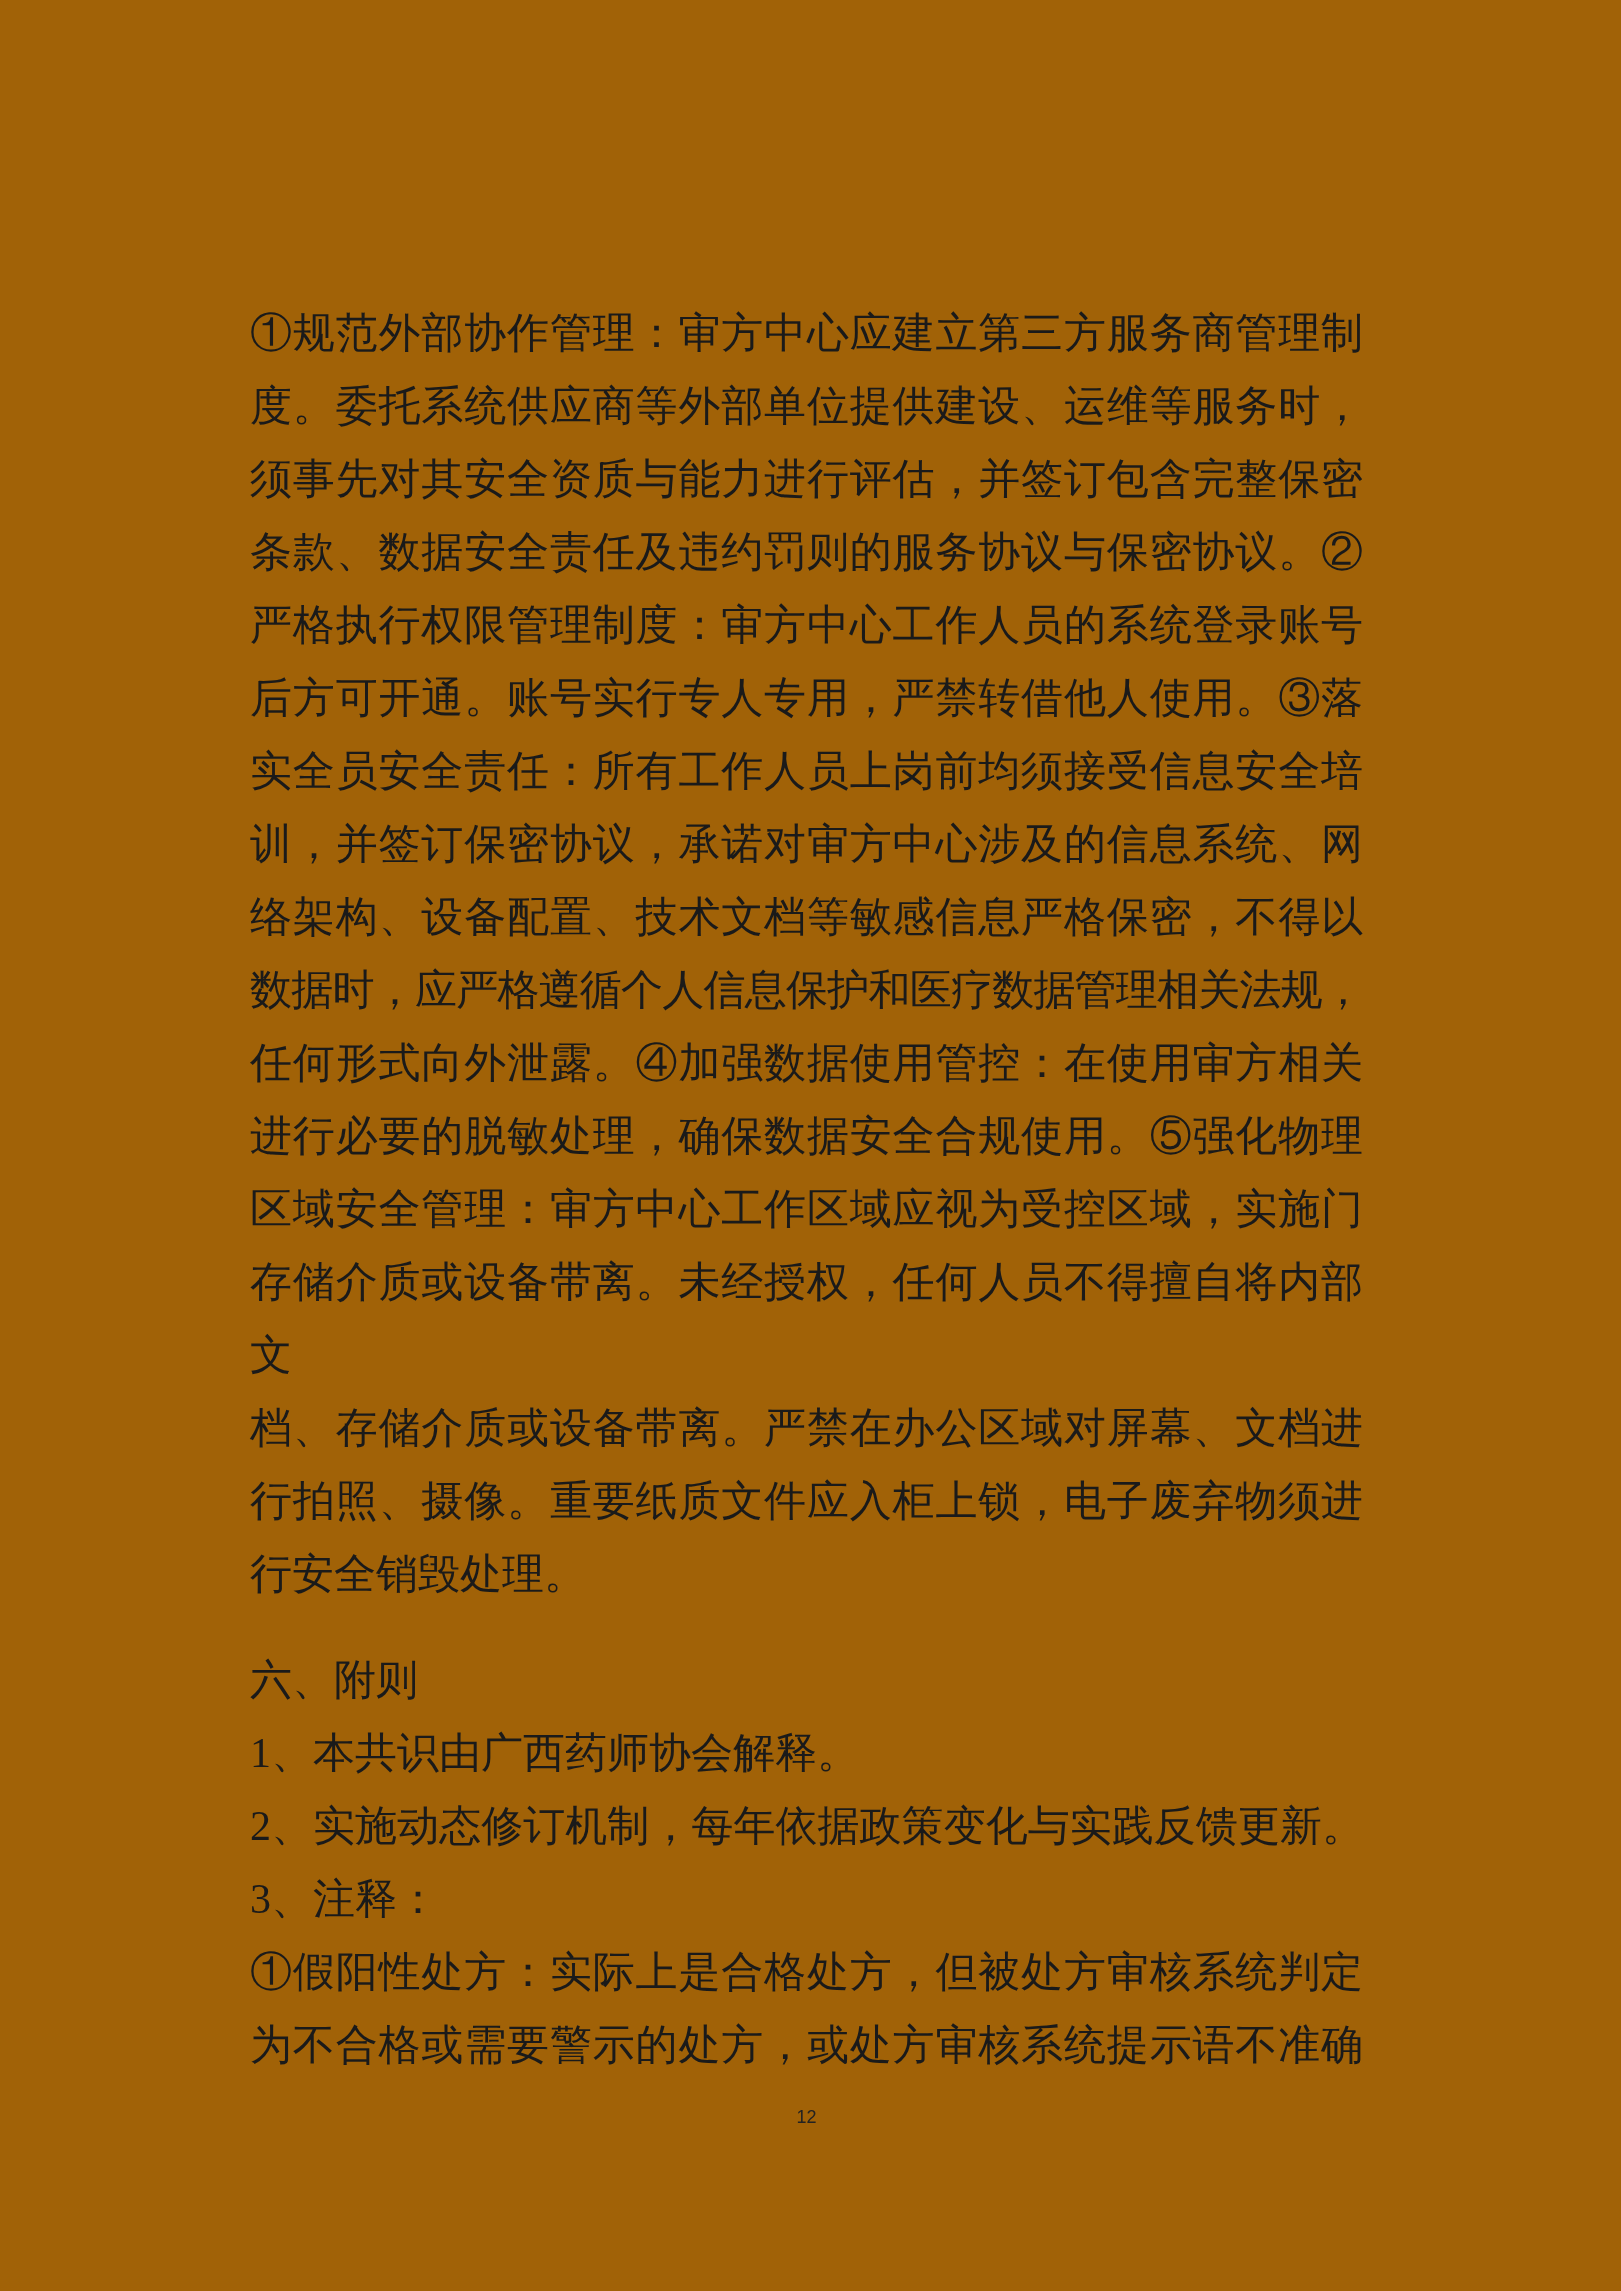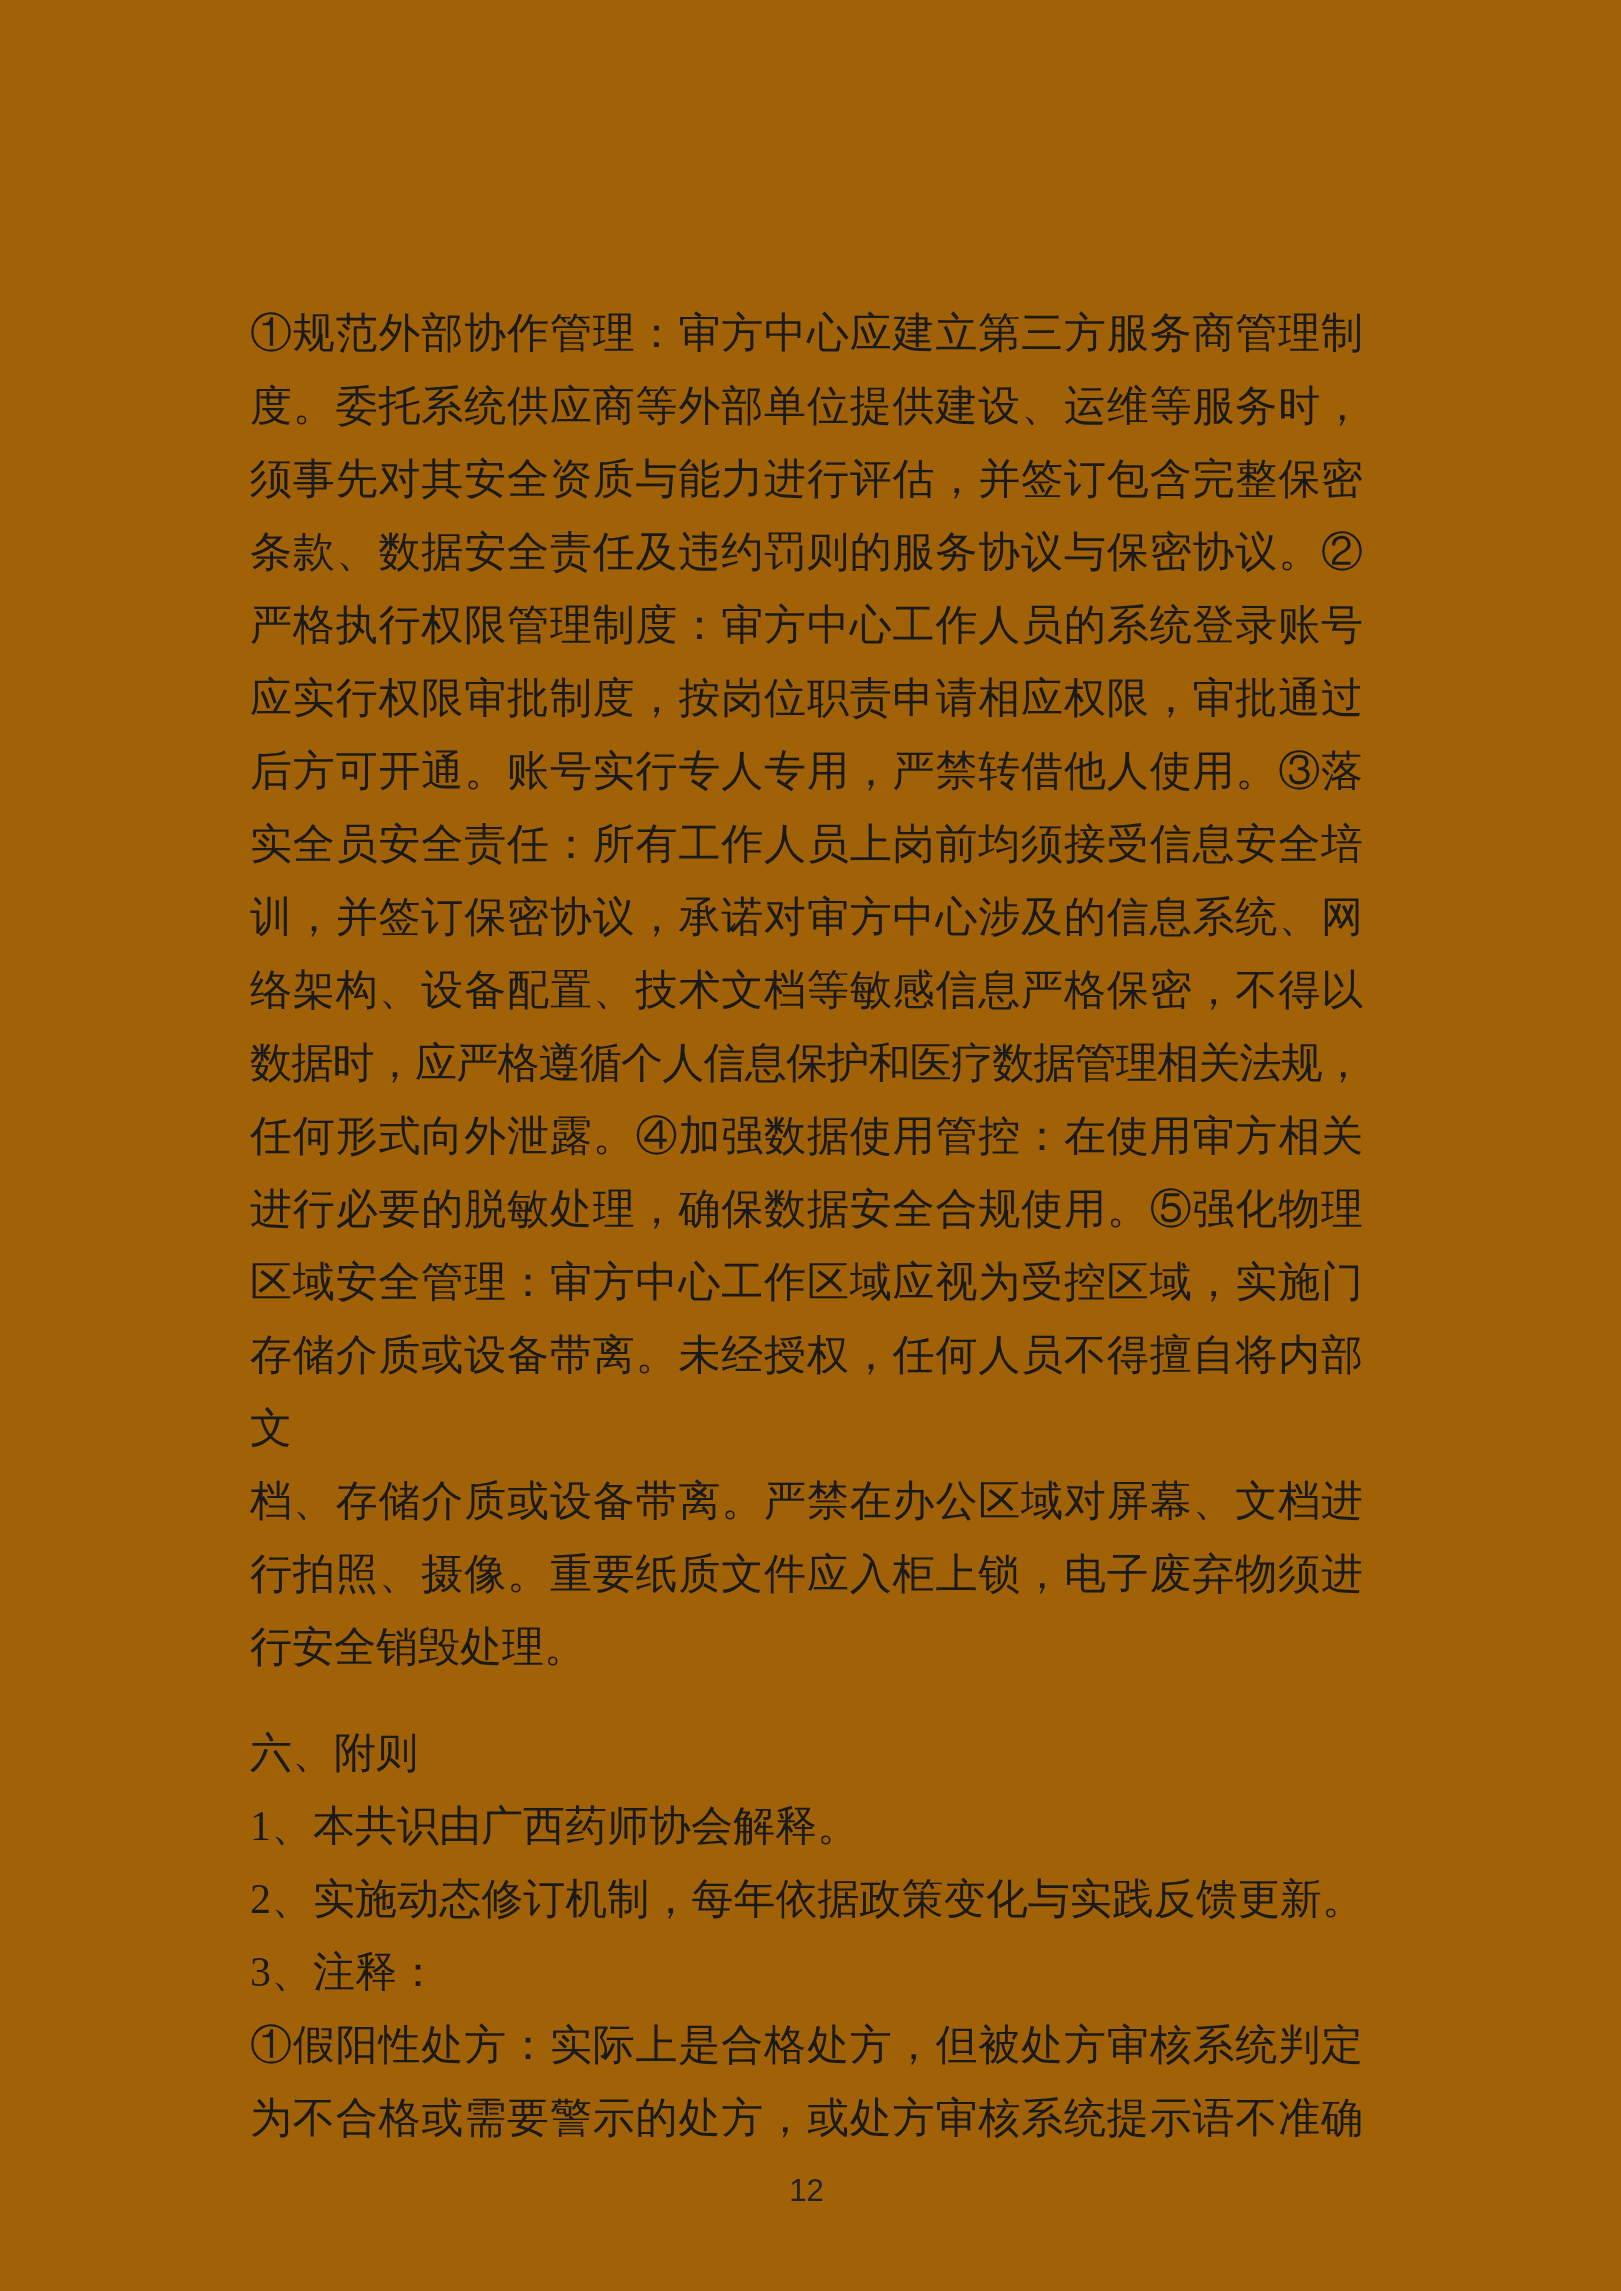--- a/index.html
+++ b/index.html
@@ -36,38 +36,37 @@
     letter-spacing: -1px;
   }
   .heading {
     font-weight: normal;
     margin-top: 33px;
   }
   .pagenum {
     margin-top: 20.6px;
     text-align: center;
     font-family: "Liberation Sans", "DejaVu Sans", sans-serif;
-    font-size: 31px;
+    font-size: 18px;
     line-height: 29px;
     color: #222222;
   }
 </style>
 </head>
 <body>
 
 <div class="page">
   <div class="content">
 
     <div>
       <div class="line full">①规范外部协作管理：审方中心应建立第三方服务商管理制</div>
       <div class="line full">度。委托系统供应商等外部单位提供建设、运维等服务时，</div>
       <div class="line full">须事先对其安全资质与能力进行评估，并签订包含完整保密</div>
       <div class="line full">条款、数据安全责任及违约罚则的服务协议与保密协议。②</div>
       <div class="line full">严格执行权限管理制度：审方中心工作人员的系统登录账号</div>
-      <div class="line full">应实行权限审批制度，按岗位职责申请相应权限，审批通过</div>
       <div class="line full">后方可开通。账号实行专人专用，严禁转借他人使用。③落</div>
       <div class="line full">实全员安全责任：所有工作人员上岗前均须接受信息安全培</div>
       <div class="line full">训，并签订保密协议，承诺对审方中心涉及的信息系统、网</div>
       <div class="line full">络架构、设备配置、技术文档等敏感信息严格保密，不得以</div>
       <div class="line full tight">数据时，应严格遵循个人信息保护和医疗数据管理相关法规，</div>
       <div class="line full">任何形式向外泄露。④加强数据使用管控：在使用审方相关</div>
       <div class="line full">进行必要的脱敏处理，确保数据安全合规使用。⑤强化物理</div>
       <div class="line full">区域安全管理：审方中心工作区域应视为受控区域，实施门</div>
       <div class="line full">存储介质或设备带离。未经授权，任何人员不得擅自将内部文</div>
       <div class="line full">档、存储介质或设备带离。严禁在办公区域对屏幕、文档进</div>

